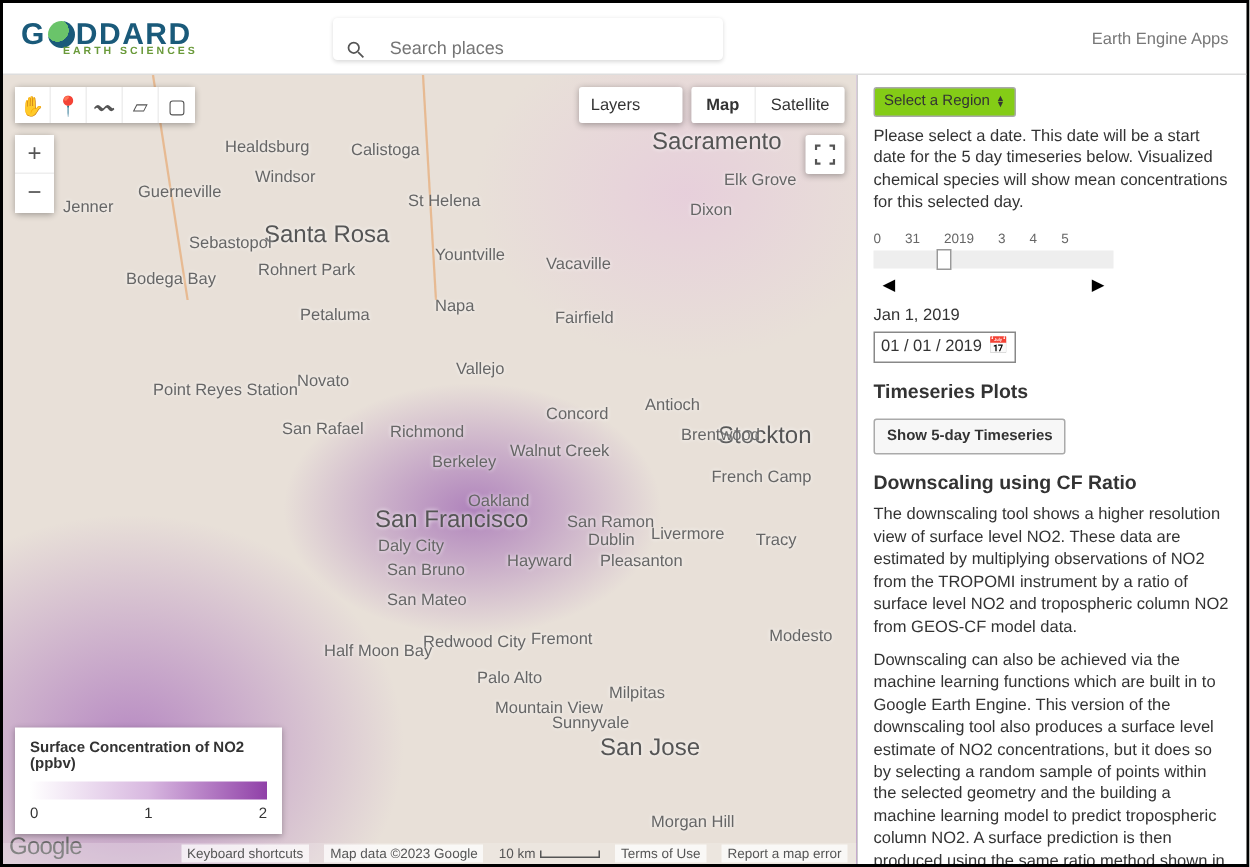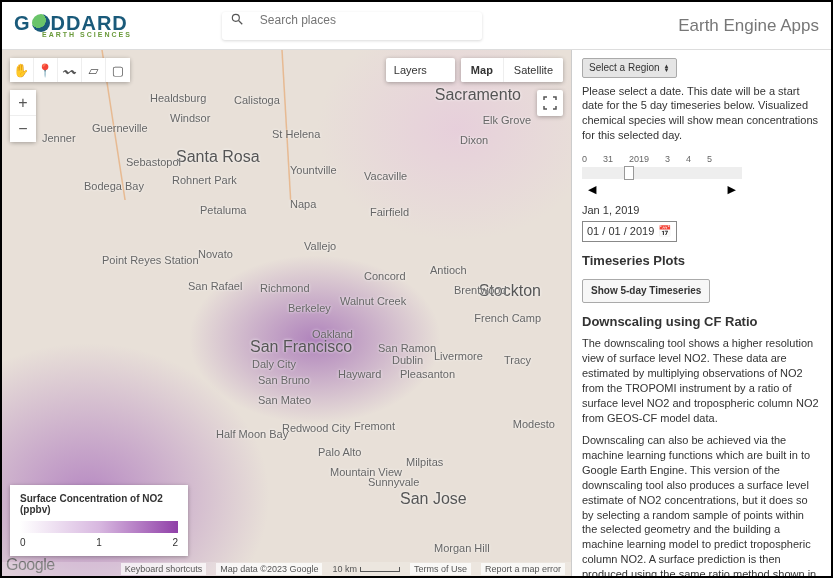--- a/index.html
+++ b/index.html
@@ -5,24 +5,24 @@
 * { box-sizing: border-box; }
 body { margin: 0; font-family: Arial, Helvetica, sans-serif; font-size: 12px; color: #333; background: #fff; }
 .frame { width: 833px; height: 578px; border: 2px solid #000; position: relative; overflow: hidden; }
 
 
 .header { height: 48px; display: flex; align-items: center; padding: 0 12px; border-bottom: 1px solid #ddd; }
 .logo { font-size: 20px; font-weight: 700; letter-spacing: 1px; color: #1a5a7a; display: flex; flex-direction: column; line-height: 1; }
 .logo-main { display: flex; align-items: center; }
 .logo-globe { width: 18px; height: 18px; border-radius: 50%; background: radial-gradient(circle at 35% 35%, #6ac46a 0 45%, #1a5a7a 46%); display: inline-block; margin: 0 1px; }
 .logo-sub { font-size: 7px; letter-spacing: 2px; color: #6a9a3a; font-weight: 600; margin-left: 28px; margin-top: -2px; }
-.search-wrap { margin-left: 90px; display: flex; align-items: flex-start; width: 260px; height: 28px; border-radius: 3px; box-shadow: 0 1px 3px rgba(0,0,0,0.15); background: #fff; padding: 0 8px; }
+.search-wrap { margin-left: 90px; display: flex; align-items: flex-end; width: 260px; height: 28px; border-radius: 3px; box-shadow: 0 1px 3px rgba(0,0,0,0.15); background: #fff; padding: 0 8px; }
 .search-icon { width: 14px; height: 14px; margin-right: 14px; }
 .search-input { border: none; outline: none; font-size: 12px; flex: 1; background: transparent; }
-.app-title { margin-left: auto; font-size: 17px; color: #777; font-weight: 400; }
+.app-title { margin-left: auto; font-size: 11px; color: #777; font-weight: 400; }
 
 
 .main { display: flex; height: calc(100% - 48px); }
 .map-pane { flex: 1; position: relative; overflow: hidden; background: linear-gradient(135deg, #e8dfe8 0%, #d8c8e0 30%, #c8a8d8 50%, #b080c8 70%, #a060c0 85%, #8840a8 100%); }
 .map-base { position: absolute; inset: 0; background:
   radial-gradient(ellipse 180px 120px at 55% 55%, rgba(120,40,160,0.5) 0%, rgba(120,40,160,0) 70%),
   radial-gradient(ellipse 260px 220px at 15% 85%, rgba(150,80,180,0.6) 0%, rgba(150,80,180,0) 70%),
   radial-gradient(ellipse 200px 160px at 80% 15%, rgba(230,200,220,0.7) 0%, rgba(230,200,220,0) 70%),
   #e8e0d8;
 }
@@ -57,21 +57,21 @@
 
 .map-footer { position: absolute; bottom: 0; left: 0; right: 0; height: 14px; display: flex; align-items: center; justify-content: flex-end; gap: 10px; padding: 0 6px; font-size: 9px; color: #555; background: rgba(255,255,255,0.2); }
 .goo-logo { position: absolute; left: 4px; bottom: 2px; font-size: 16px; color: #666; font-family: 'Product Sans', Arial; letter-spacing: -0.5px; }
 .scale-bar { display: flex; align-items: center; gap: 3px; }
 .scale-line { width: 40px; height: 5px; border: 1px solid #555; border-top: none; }
 .footer-item { background: rgba(255,255,255,0.7); padding: 1px 4px; }
 
 
 .panel { width: 260px; border-left: 1px solid #ccc; padding: 8px 10px; overflow-y: auto; font-size: 11px; line-height: 1.35; }
 .panel h3 { font-size: 13px; margin: 10px 0 6px; font-weight: 600; }
-.region-sel { display: inline-flex; align-items: center; gap: 4px; border: 1px solid #aaa; padding: 2px 6px; font-size: 10px; background: #e5e5e5; cursor: pointer; border-radius: 2px; }
+.region-sel { display: inline-flex; align-items: center; gap: 4px; border: 1px solid #aaa; padding: 2px 6px; font-size: 10px; background: #84cc16; cursor: pointer; border-radius: 2px; }
 .sort-icon { display: inline-flex; flex-direction: column; line-height: 4px; font-size: 6px; }
 .date-slider { margin-top: 10px; }
 .slider-ticks { display: flex; gap: 16px; font-size: 9px; color: #666; margin-bottom: 2px; }
 .slider-track { height: 12px; background: #eee; position: relative; width: 160px; }
 .slider-handle { position: absolute; top: -1px; width: 10px; height: 14px; background: #fff; border: 1px solid #999; left: 42px; }
 .slider-nav { display: flex; justify-content: space-between; width: 160px; margin-top: 3px; font-size: 11px; }
 .slider-nav button { border: none; background: none; cursor: pointer; font-size: 11px; }
 .date-label { margin-top: 6px; font-size: 11px; }
 .date-input { margin-top: 3px; border: 1px solid #888; padding: 2px 4px; font-size: 11px; display: inline-flex; align-items: center; gap: 4px; }
 .btn { display: inline-block; border: 1px solid #aaa; background: #f7f7f7; padding: 4px 8px; font-size: 10px; font-weight: 600; cursor: pointer; border-radius: 2px; margin-top: 4px; }

